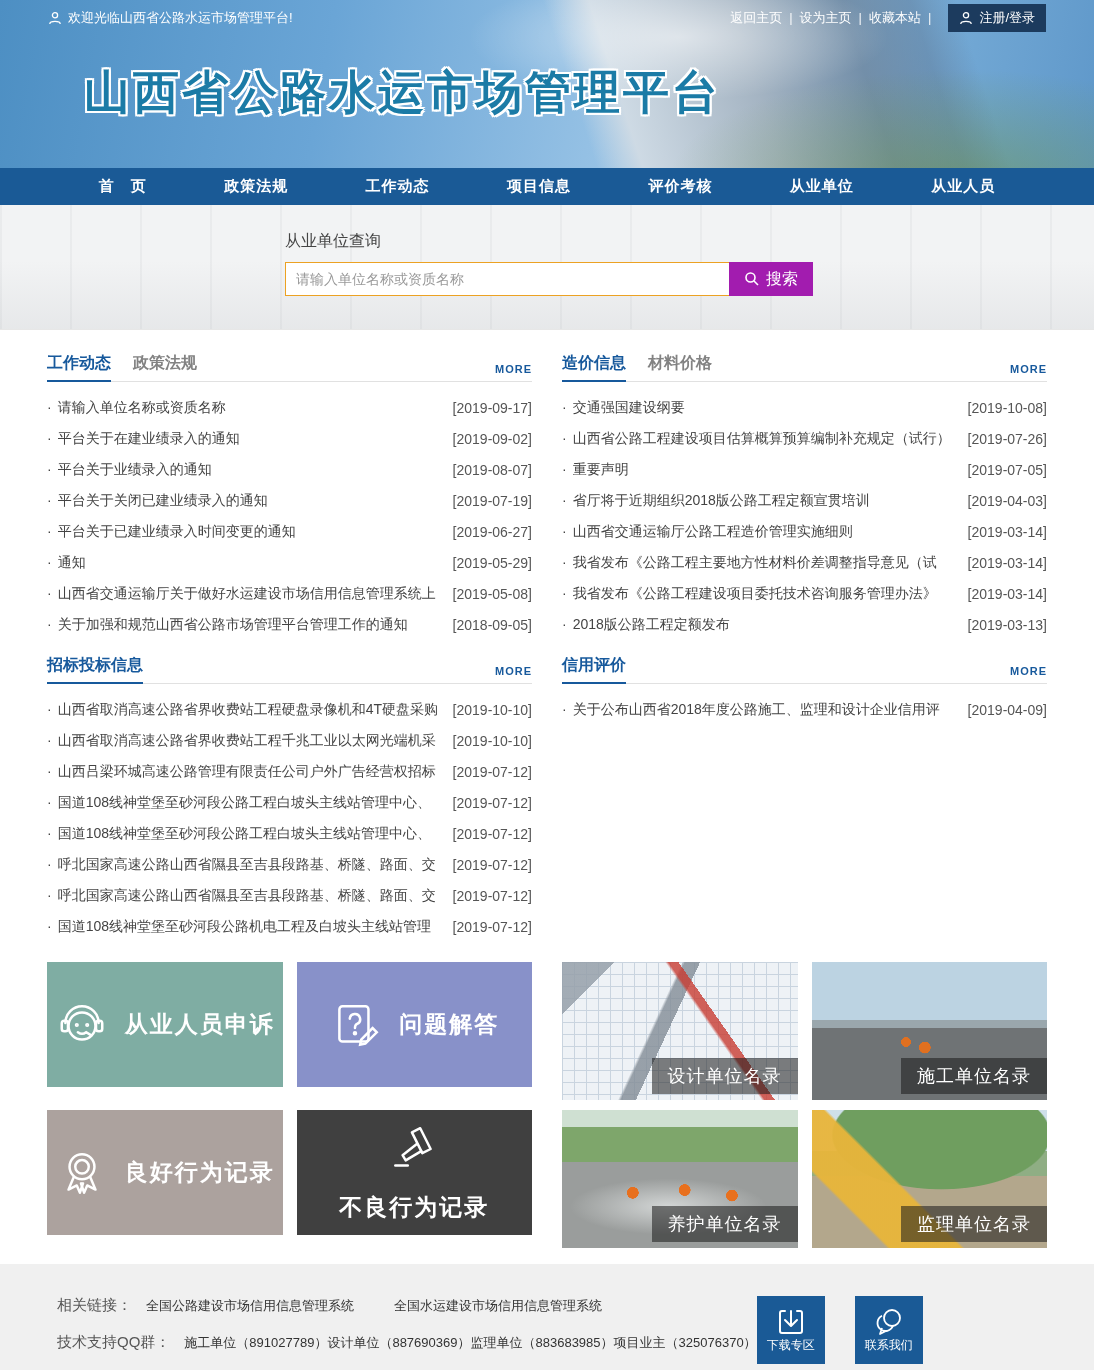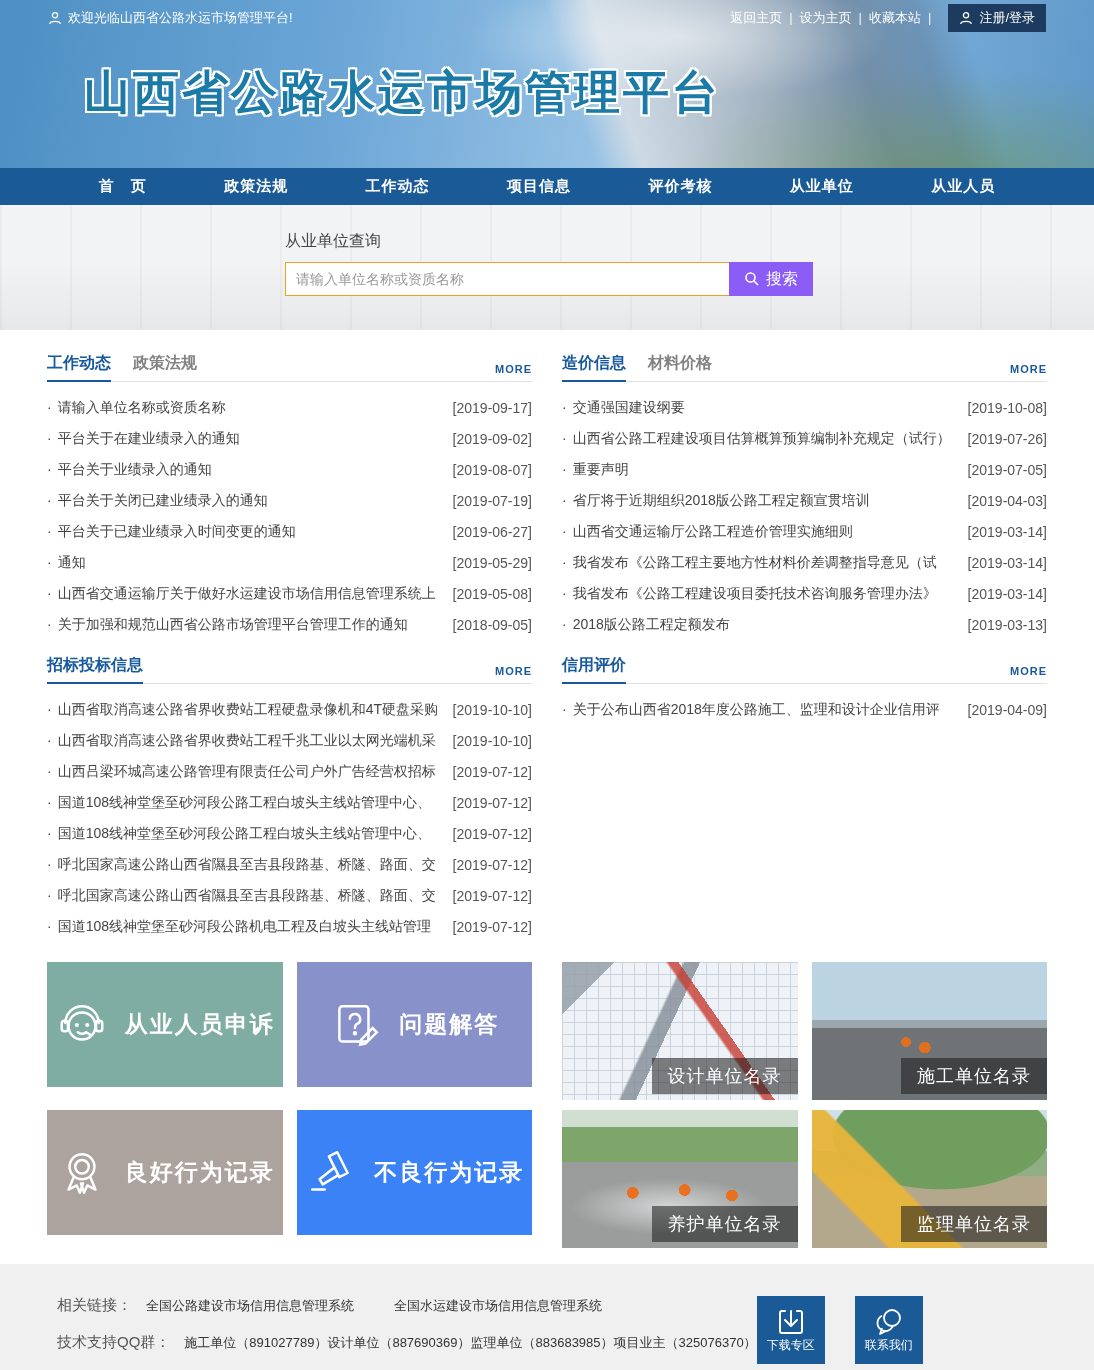--- a/index.html
+++ b/index.html
@@ -41,21 +41,21 @@
     content:""; position:absolute; inset:0;
     background:
       repeating-linear-gradient(90deg, rgba(160,165,170,.10) 0 2px, transparent 2px 70px),
       linear-gradient(to top, rgba(170,175,180,.16), transparent 55%);
   }
   .search-inner{ position:relative; width:1000px; margin:0 auto; padding:26px 0 0 238px; }
   .search-label{ font-size:16px; color:#444; margin-bottom:10px; }
   .search-row{ display:flex; width:528px; }
   .search-input{ flex:1; height:34px; border:1px solid #eca223; border-right:none; padding:8px 10px; font-size:14px; color:#333; outline:none; }
   .search-input::placeholder{ color:#999; }
-  .search-btn{ width:84px; height:34px; background:#8b5cf6; border:none; color:#fff; font-size:16px;
+  .search-btn{ width:84px; height:34px; background:#a21caf; border:none; color:#fff; font-size:16px;
     display:flex; align-items:center; justify-content:center; gap:6px; cursor:pointer;font-family:Liberation Serif, serif; }
 
   
   .content{ width:1000px; margin:0 auto; padding-top:22px; }
   .two-col{ display:grid; grid-template-columns:1fr 1fr; column-gap:30px; row-gap:14px; }
   .block-head{ display:flex; align-items:flex-end; justify-content:space-between; border-bottom:1px solid #e1e1e1; height:30px; }
   .tabs{ display:flex; gap:22px; }
   .tab{ font-size:16px; font-weight:bold; color:#828282; text-decoration:none; padding-bottom:6px; cursor:pointer; }
   .tab.active{ color:#17599c; border-bottom:2px solid #17599c; margin-bottom:-1px; }
   .more{ font-size:11px; font-weight:bold; color:#17599c; text-decoration:none; letter-spacing:1px; padding-bottom:6px; cursor:pointer; }
@@ -349,21 +349,21 @@
       </div>
       <div class="tile" style="background: rgb(172, 162, 158);">
         <svg width="54" height="54" viewBox="0 0 52 52" fill="none" stroke="#fff" stroke-width="2.4" stroke-linecap="round" stroke-linejoin="round">
           <circle cx="26" cy="20" r="12"></circle>
             <circle cx="26" cy="20" r="6.5"></circle>
           <path d="M18 30 l-5 12 l8 -4 l3 7 l3 -9"></path>
           <path d="M34 30 l5 12 l-8 -4 l-3 7 l-3 -9"></path>
         </svg>
         <span>良好行为记录</span>
       </div>
-      <div class="tile" style="background: #3b82f6;">
+      <div class="tile" style="background: #404040; flex-direction: column;">
         <svg width="54" height="54" viewBox="0 0 52 52" fill="none" stroke="#fff" stroke-width="2.4" stroke-linecap="round" stroke-linejoin="round">
           <path d="M24 10 l8 -4 l10 20 l-8 4 z"></path>
           <path d="M29 21 l-14 11 l3 5 l15 -9"></path>
           <path d="M8 42 h12"></path>
         </svg>
         <span>不良行为记录</span>
       </div>
     </div>
 
     <div class="tile-grid">

